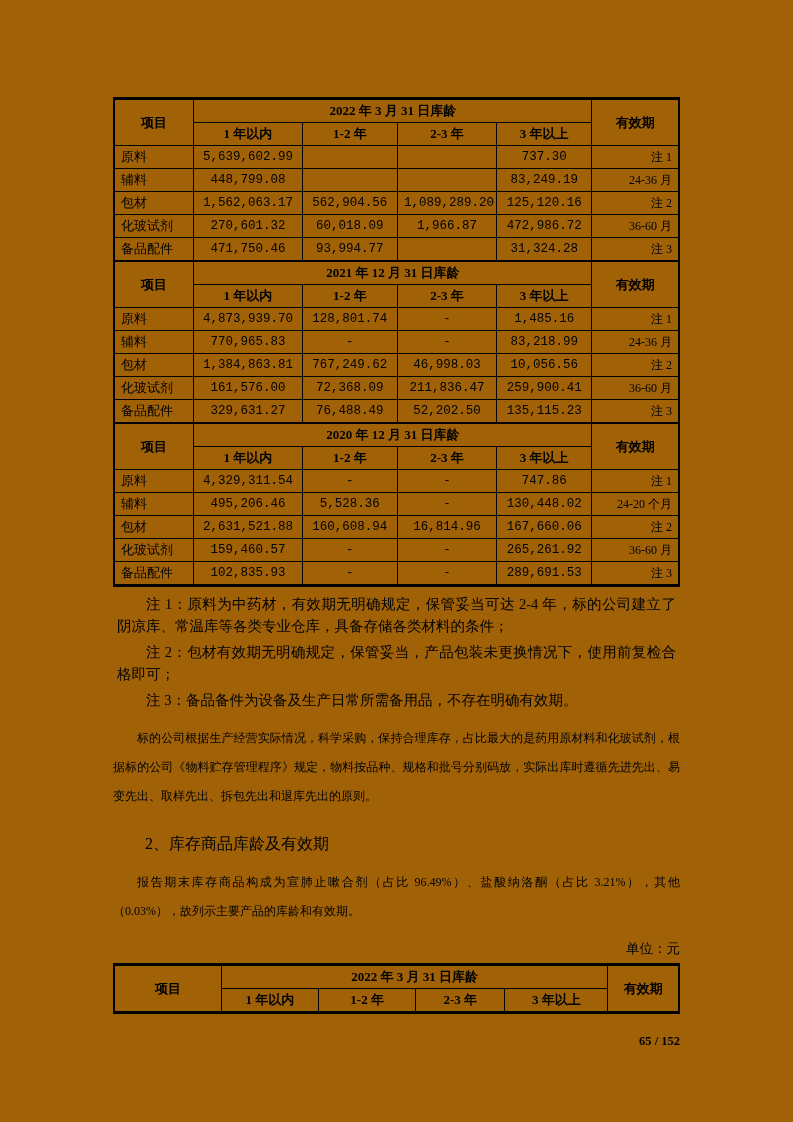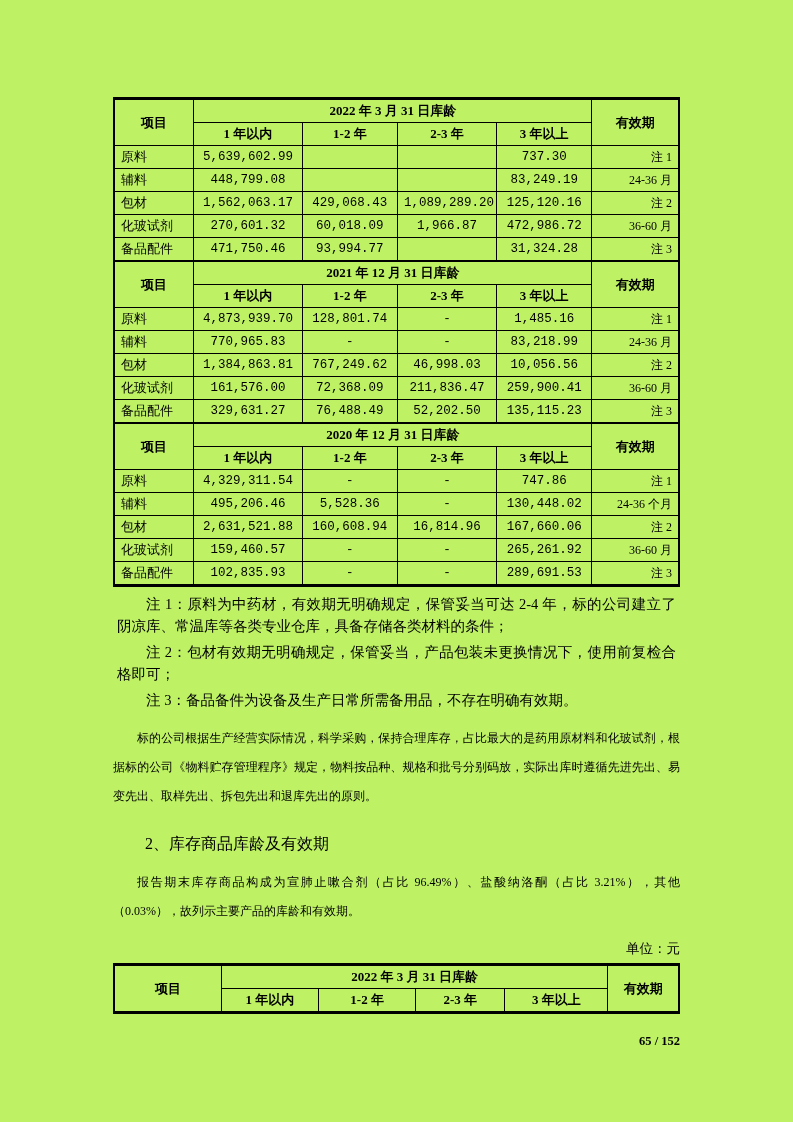--- a/index.html
+++ b/index.html
@@ -1,17 +1,17 @@
 <!DOCTYPE html>
 <html><head>
 <meta charset="utf-8">
 <style>
   html,body { margin:0; padding:0; background:#ffffff; }
   .page {
-    position:relative; width:793px; height:1122px; background:#bef264;
+    position:relative; width:793px; height:1122px; background:#a16207;
     box-sizing:border-box; padding:97px 113px 12px 113px;
     font-family:"Liberation Serif","DejaVu Serif",serif; color:#000;
   }
   
   table.aging { width:100%; border-collapse:collapse; table-layout:fixed; }
   table.aging.main { border:2px solid #000; border-top-width:3px; border-bottom-width:3px; }
   table.aging.frag { border:2px solid #000; border-top-width:3px; border-bottom-width:3px; margin-top:2px; }
   table.aging th, table.aging td {
     border:1px solid #000; height:22px; padding:0 6px;
     vertical-align:middle; white-space:nowrap; overflow:hidden;
@@ -70,21 +70,21 @@
         <td class="item">辅料</td>
         <td class="num">448,799.08</td>
         <td class="num"></td>
         <td class="num"></td>
         <td class="num">83,249.19</td>
         <td class="val">24-36 月</td>
       </tr>
       <tr>
         <td class="item">包材</td>
         <td class="num">1,562,063.17</td>
-        <td class="num">429,068.43</td>
+        <td class="num">562,904.56</td>
         <td class="num">1,089,289.20</td>
         <td class="num">125,120.16</td>
         <td class="val">注 2</td>
       </tr>
       <tr>
         <td class="item">化玻试剂</td>
         <td class="num">270,601.32</td>
         <td class="num">60,018.09</td>
         <td class="num">1,966.87</td>
         <td class="num">472,986.72</td>
@@ -169,21 +169,21 @@
         <td class="num">-</td>
         <td class="num">747.86</td>
         <td class="val">注 1</td>
       </tr>
       <tr>
         <td class="item">辅料</td>
         <td class="num">495,206.46</td>
         <td class="num">5,528.36</td>
         <td class="num">-</td>
         <td class="num">130,448.02</td>
-        <td class="val">24-36 个月</td>
+        <td class="val">24-20 个月</td>
       </tr>
       <tr>
         <td class="item">包材</td>
         <td class="num">2,631,521.88</td>
         <td class="num">160,608.94</td>
         <td class="num">16,814.96</td>
         <td class="num">167,660.06</td>
         <td class="val">注 2</td>
       </tr>
       <tr>

